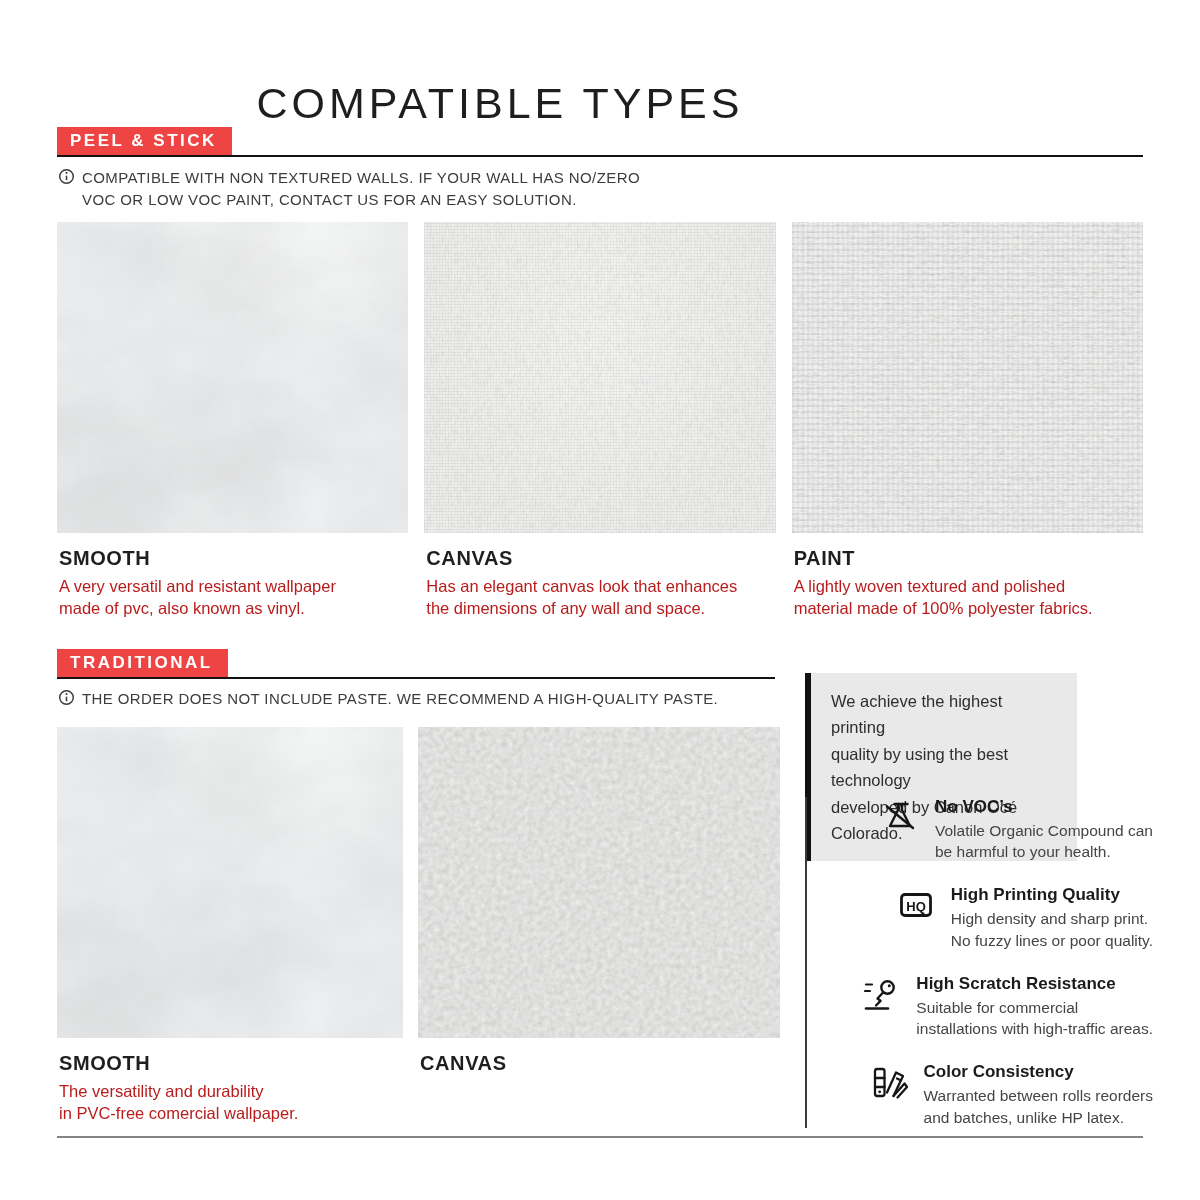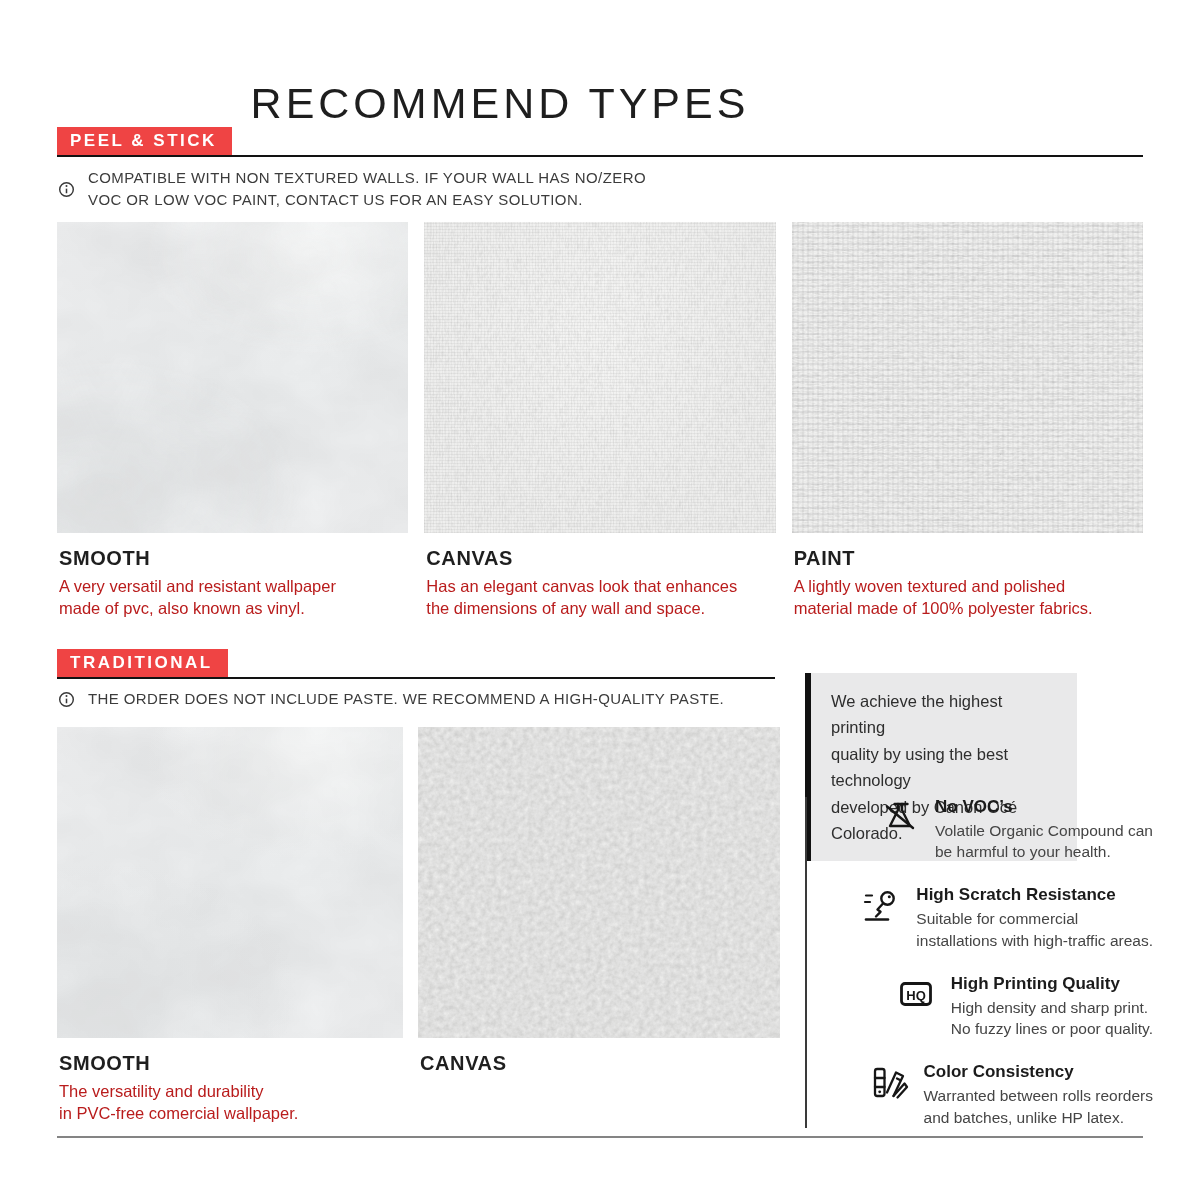--- a/index.html
+++ b/index.html
@@ -20,21 +20,21 @@
   .section-header{border-bottom:2px solid #121212;}
   .section-chip{
     display:inline-block;background:#ef4444;color:#ffffff;
     font-size:17px;font-weight:600;letter-spacing:2.5px;
     padding:4px 15px 4px 13px;vertical-align:bottom;
   }
   #ps-header{top:127px;left:57px;width:1086px;}
   #trad-header{top:649px;left:57px;width:718px;}
 
   
-  .note{display:flex;align-items:center;gap:13px;}
+  .note{display:flex;align-items:flex-start;gap:7px;}
   .note .txt{
     font-size:15px;letter-spacing:0.4px;color:#3c3c3c;line-height:1.45;
     white-space:pre-line;padding-top:1px;
   }
   .note .info-ico{flex:0 0 auto;margin-top:2px;}
   #ps-note{top:166px;left:58px;width:760px;}
   #trad-note{top:687px;left:58px;width:760px;}
 
   
   #grid1{top:222px;left:57px;width:1086px;display:grid;grid-template-columns:1fr 1fr 1fr;column-gap:16px;}
@@ -107,21 +107,21 @@
       <feTurbulence type="turbulence" baseFrequency="0.14 0.42" numOctaves="2" seed="11"></feTurbulence>
       <feColorMatrix type="matrix" values="0 0 0 0 0  0 0 0 0 0  0 0 0 0 0  0.85 0 0 0 0"></feColorMatrix>
     </filter>
     <filter id="f-stucco" x="-5%" y="-5%" width="110%" height="110%">
       <feTurbulence type="fractalNoise" baseFrequency="0.19 0.19" numOctaves="3" seed="2"></feTurbulence>
       <feColorMatrix type="matrix" values="0 0 0 0 0  0 0 0 0 0  0 0 0 0 0  0.9 0 0 0 0"></feColorMatrix>
     </filter>
   </defs>
 </svg>
 
-<h1 class="abs" id="page-title">RECOMMEND TYPES</h1>
+<h1 class="abs" id="page-title">COMPATIBLE TYPES</h1>
 
 <div class="abs section-header" id="ps-header">
   <span class="section-chip">PEEL &amp; STICK</span>
 </div>
 
 <div class="abs note" id="ps-note">
   <svg class="info-ico" width="17" height="17" viewBox="0 0 20 20">
     <circle cx="10" cy="10" r="8" fill="none" stroke="#3a3a3a" stroke-width="1.7"></circle>
     <circle cx="10" cy="6" r="1.2" fill="#3a3a3a"></circle>
     <line x1="10" y1="9" x2="10" y2="14.4" stroke="#3a3a3a" stroke-width="1.8"></line>
@@ -215,45 +215,45 @@
     </svg>
     <div>
       <div class="ftitle">No VOC’s</div>
       <div class="fdesc">Volatile Organic Compound can
 be harmful to your health.</div>
     </div>
   </div>
 
   <div class="feature">
     <svg class="ficon" viewBox="0 0 40 40">
+      <rect x="5.5" y="9.5" width="29" height="21" rx="3.5" fill="none" stroke="#161616" stroke-width="2.8"></rect>
+      <text x="20" y="25.5" text-anchor="middle" font-size="13" font-weight="700" font-family="'Liberation Sans',sans-serif" fill="#161616">HQ</text>
+    </svg>
+    <div>
+      <div class="ftitle">High Printing Quality</div>
+      <div class="fdesc">High density and sharp print.
+No fuzzy lines or poor quality.</div>
+    </div>
+  </div>
+
+  <div class="feature">
+    <svg class="ficon" viewBox="0 0 40 40">
       <g fill="none" stroke="#161616" stroke-width="2.4" stroke-linecap="round" stroke-linejoin="round">
         <circle cx="26.5" cy="13.5" r="6.2"></circle>
         <path d="M22 18.5 L16.5 24.5 L19.5 26.8 L15 31.5"></path>
         <line x1="5" y1="10.5" x2="11" y2="10.5" stroke-width="2.2"></line>
         <line x1="4" y1="17" x2="9" y2="17" stroke-width="2.2"></line>
         <line x1="5" y1="34.5" x2="27" y2="34.5" stroke-width="2.6"></line>
       </g>
       <circle cx="28.3" cy="11.7" r="1.5" fill="#161616"></circle>
     </svg>
     <div>
       <div class="ftitle">High Scratch Resistance</div>
       <div class="fdesc">Suitable for commercial
 installations with high-traffic areas.</div>
-    </div>
-  </div>
-
-  <div class="feature">
-    <svg class="ficon" viewBox="0 0 40 40">
-      <rect x="5.5" y="9.5" width="29" height="21" rx="3.5" fill="none" stroke="#161616" stroke-width="2.8"></rect>
-      <text x="20" y="25.5" text-anchor="middle" font-size="13" font-weight="700" font-family="'Liberation Sans',sans-serif" fill="#161616">HQ</text>
-    </svg>
-    <div>
-      <div class="ftitle">High Printing Quality</div>
-      <div class="fdesc">High density and sharp print.
-No fuzzy lines or poor quality.</div>
     </div>
   </div>
 
   <div class="feature">
     <svg class="ficon" viewBox="0 0 40 40">
       <g fill="none" stroke="#161616" stroke-width="2.3" stroke-linecap="round" stroke-linejoin="round">
         <rect x="6" y="7" width="9.5" height="27" rx="2.2"></rect>
         <line x1="6" y1="16" x2="15.5" y2="16"></line>
         <line x1="6" y1="25" x2="15.5" y2="25"></line>
         <path d="M18 30.5 L27 10.5 L34 14 L24.5 34"></path>

